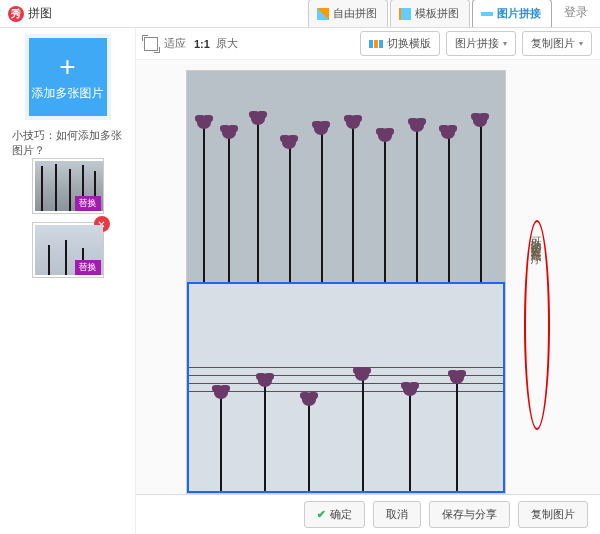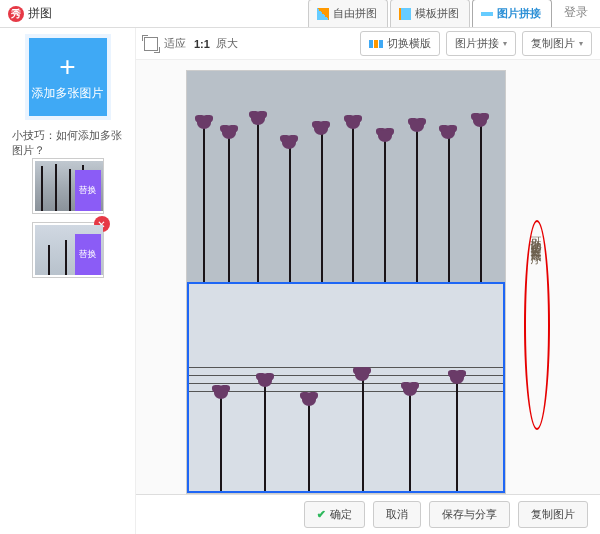--- a/index.html
+++ b/index.html
@@ -17,21 +17,21 @@
   .tab-icon.stitch { background: #6cf; box-shadow: 0 4px 0 #fff inset, 0 -4px 0 #fff inset; }
   .login { padding: 4px 12px; color: #888; cursor: pointer; }
   .main { display: flex; height: calc(534px - 28px); }
   .sidebar { width: 135px; padding: 10px 12px; }
   .add-tile { width: 78px; height: 78px; background: #3fa9f5; color: #fff; display: flex; flex-direction: column; align-items: center; justify-content: center; margin: 0 auto 12px; cursor: pointer; box-shadow: 0 0 0 4px #eaf4ff; }
   .plus { font-size: 28px; line-height: 1; margin-bottom: 4px; }
   .tip { font-size: 11px; color: #555; margin-bottom: 0; }
   .thumb { width: 72px; margin: 0 auto 8px; position: relative; border: 1px solid #ccc; background: #fff; padding: 2px; }
   .thumb-img { width: 68px; height: 50px; background: linear-gradient(#c0c8d0 0%, #a0a8b0 55%, #8a929a 100%); position: relative; overflow: hidden; }
   .thumb-badge { position: absolute; top: 2px; left: 2px; background: #f90; color: #fff; font-size: 9px; padding: 0 3px; border-radius: 1px; }
-  .thumb-replace { position: absolute; right: 2px; bottom: 2px; background: #8b5cf6; color: #fff; font-size: 9px; padding: 14px 4px; cursor: pointer; }
+  .thumb-replace { position: absolute; right: 2px; bottom: 2px; background: #a21caf; color: #fff; font-size: 9px; padding: 1px 4px; cursor: pointer; }
   .thumb-close { position: absolute; top: -7px; right: -7px; width: 16px; height: 16px; background: #e63946; color: #fff; border-radius: 50%; display: flex; align-items: center; justify-content: center; font-size: 10px; cursor: pointer; }
   .workspace { flex: 1; display: flex; flex-direction: column; border-left: 1px solid #eee; }
   .toolbar { height: 32px; display: flex; align-items: center; gap: 6px; padding: 0 8px; border-bottom: 1px solid #eee; font-size: 11px; }
   .tb-left { display: flex; align-items: center; gap: 2px; color: #666; }
   .tb-spacer { flex: 1; }
   .tbtn { padding: 4px 8px; border: 1px solid #ccc; border-radius: 3px; background: #fff; cursor: pointer; color: #555; display: flex; align-items: center; gap: 4px; }
   .tbtn .chev { font-size: 8px; color: #888; }
   .fit-icon { display:inline-flex; width:14px; height:14px; border:1px solid #888; position:relative; }
   .fit-icon::before,.fit-icon::after{content:"";position:absolute;width:5px;height:5px;border:1px solid #888;}
   .fit-icon::before{top:-3px;left:-3px;border-right:none;border-bottom:none;}

